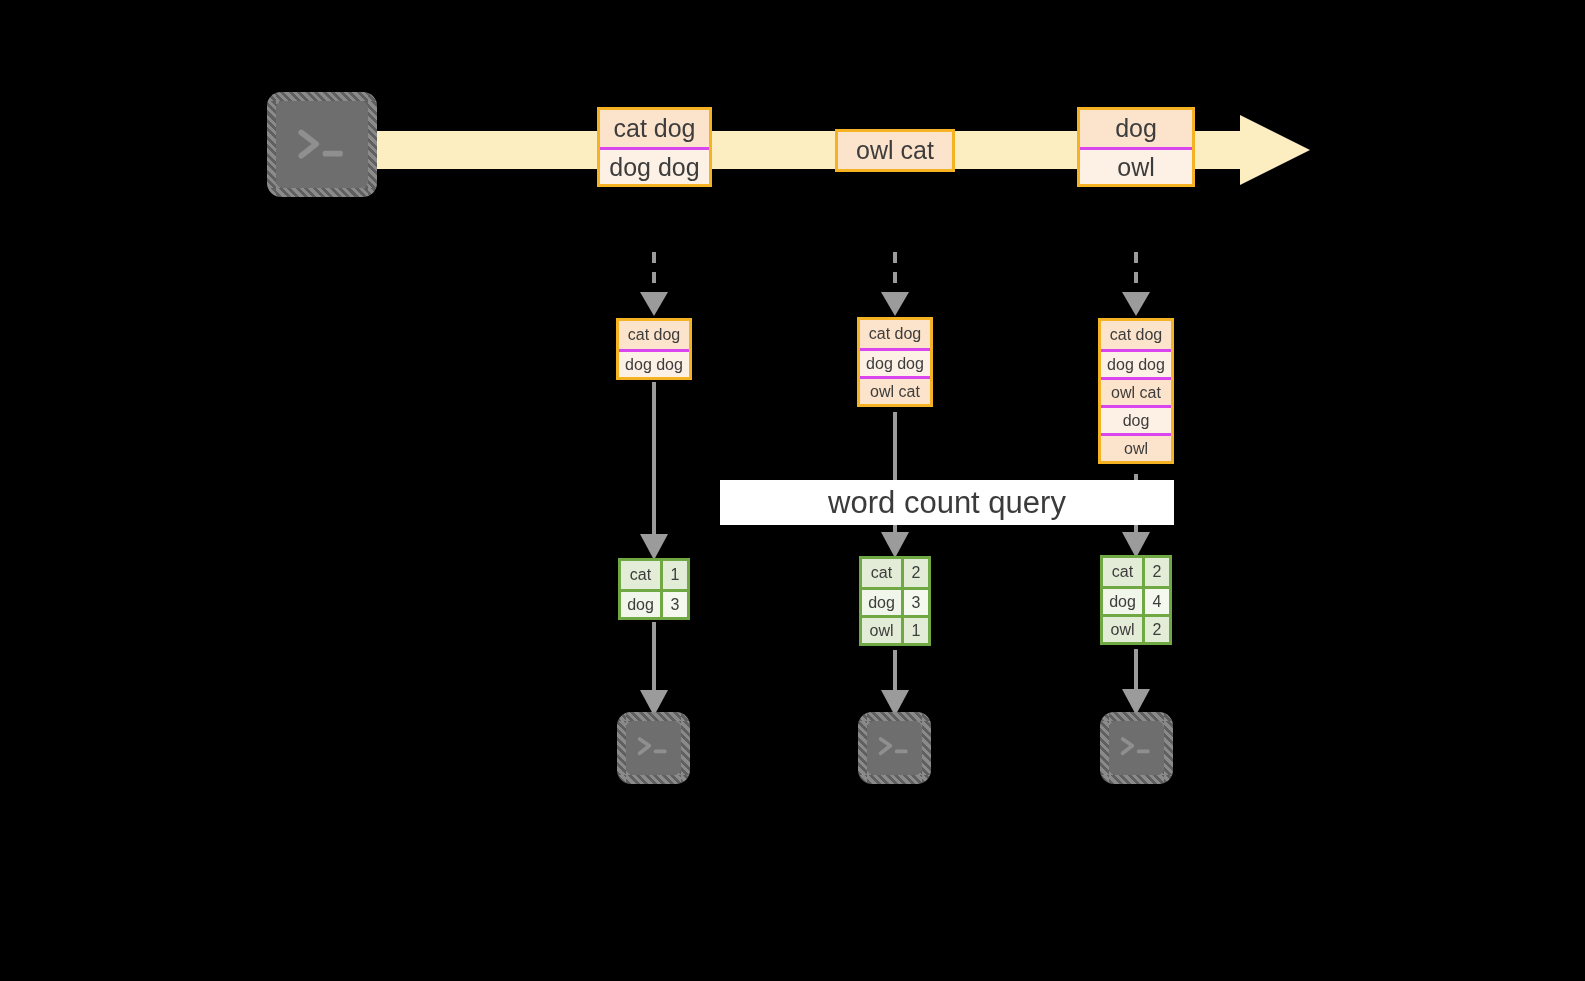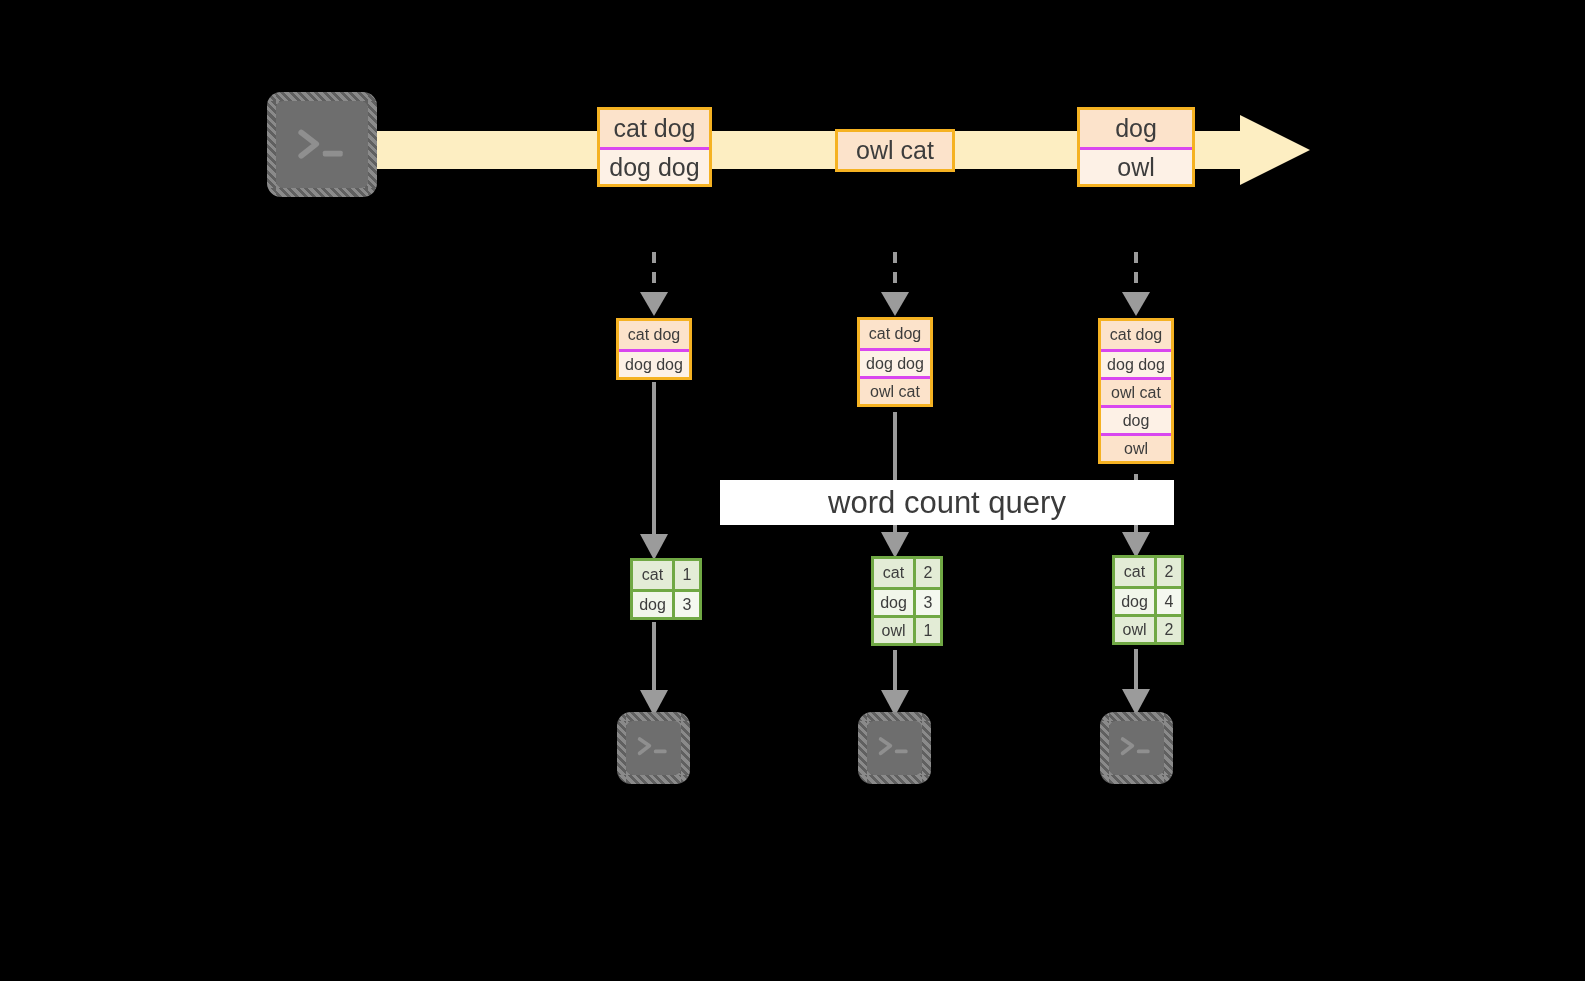--- a/index.html
+++ b/index.html
@@ -56,21 +56,21 @@
   .rec.big .cell{height:37px;font-size:25px;}
   
   .rec.small .cell{height:28px;font-size:16px;}
 
   
   .res{
     position:absolute;
     box-sizing:border-box;
     border:3px solid #70a844;
     background:#f97316;
-    display:flex;flex-direction:column;margin-left:12px;
+    display:flex;flex-direction:column;
   }
   .res .row{
     display:flex;flex:0 0 auto;height:28px;
     box-sizing:border-box;
   }
   .res .row + .row{border-top:3px solid #70a844;}
   .res .row .w{
     flex:0 0 auto;
     box-sizing:border-box;
     display:flex;align-items:center;justify-content:center;

